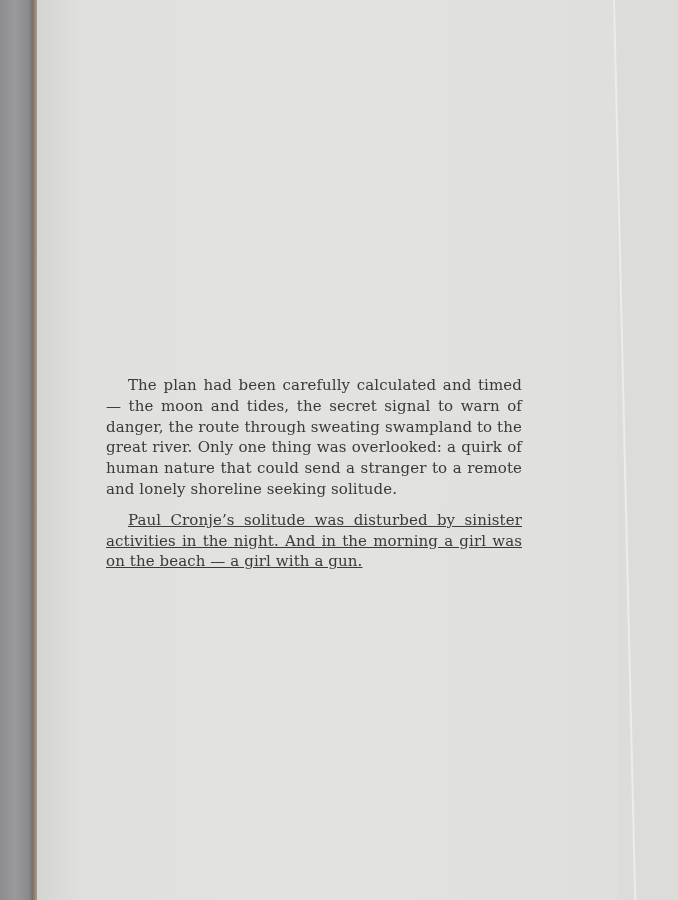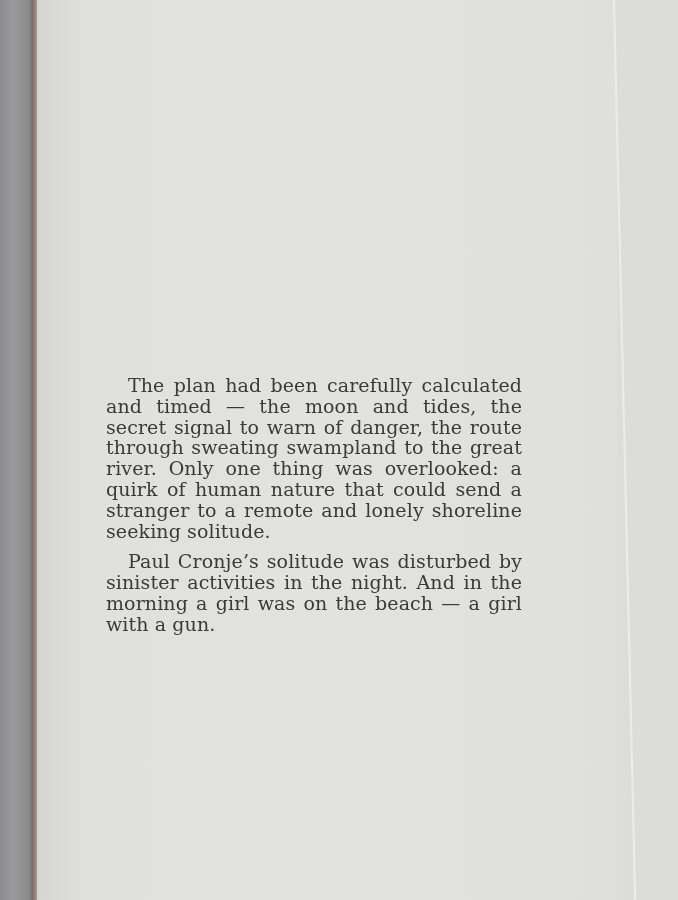--- a/index.html
+++ b/index.html
@@ -45,31 +45,31 @@
       background: #ececea;
       transform-origin: top left;
       transform: skewX(1.35deg);
     }
     .blurb {
       position: absolute;
       left: 106px;
       top: 375px;
       width: 416px;
       font-family: "DejaVu Serif", serif;
-      font-size: 19px;
+      font-size: 15px;
       line-height: 20.8px;
       color: #3a3a38;
       text-align: justify;
       letter-spacing: 0.1px;
     }
     .blurb p {
       margin: 0 0 10px 0;
       text-indent: 22px;
     }
-    .blurb p.para-2 { margin-top: 0; }
+    .blurb p.para-2 { margin-top: 0; text-decoration: underline; }
   </style>
 </head>
 <body>
 
 <div class="spine"></div>
 <div class="spine-edge"></div>
 <div class="next-page"></div>
 <div class="page"></div>
 <div class="page-crease"></div>
 

